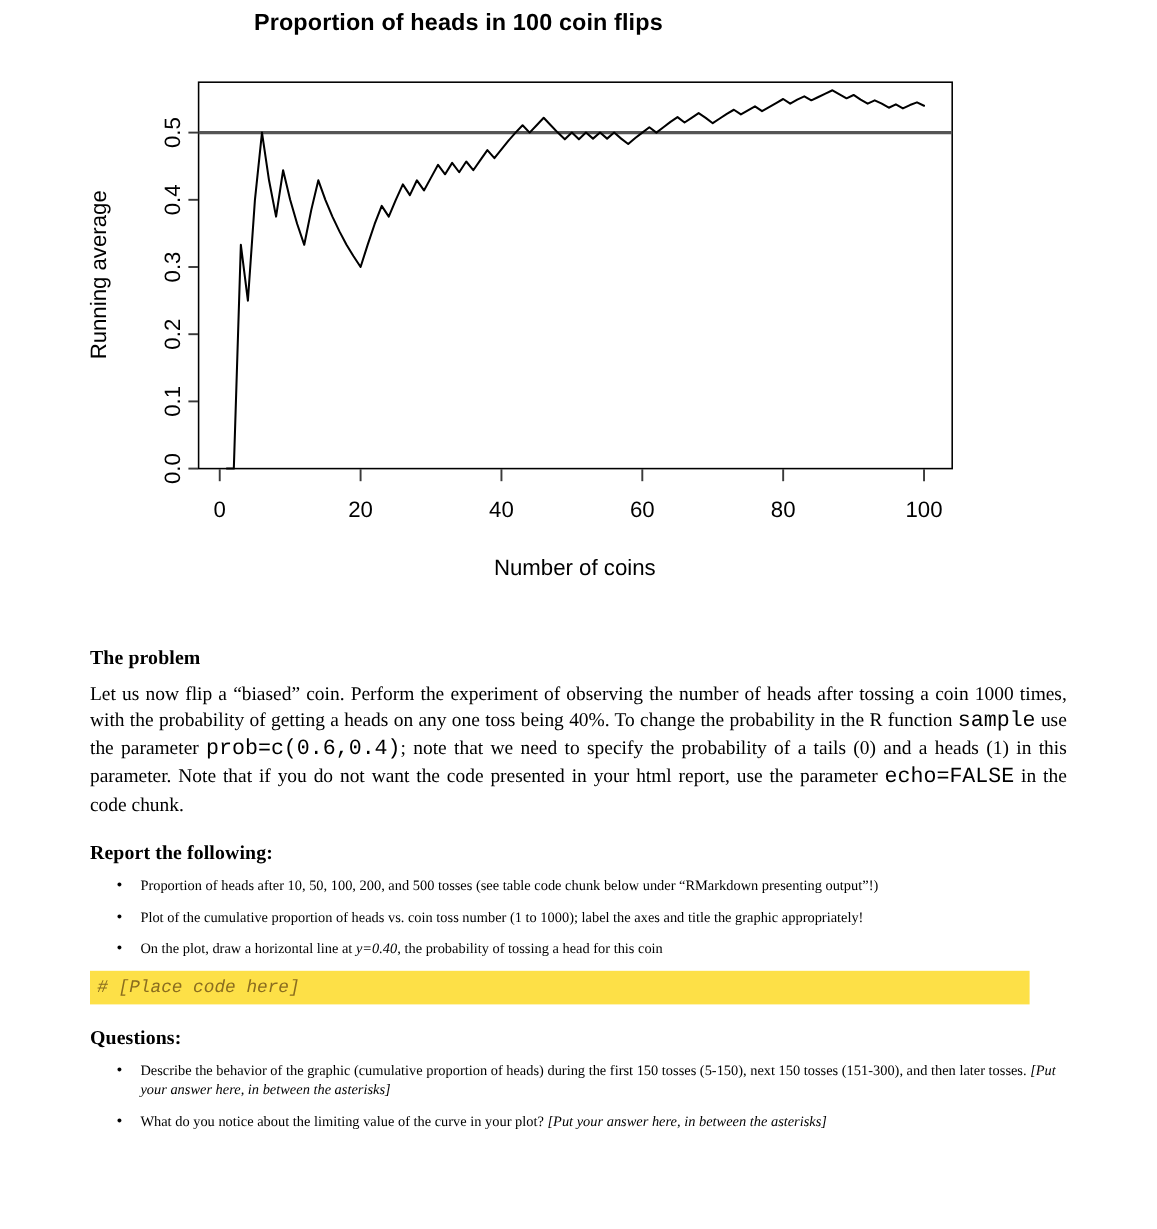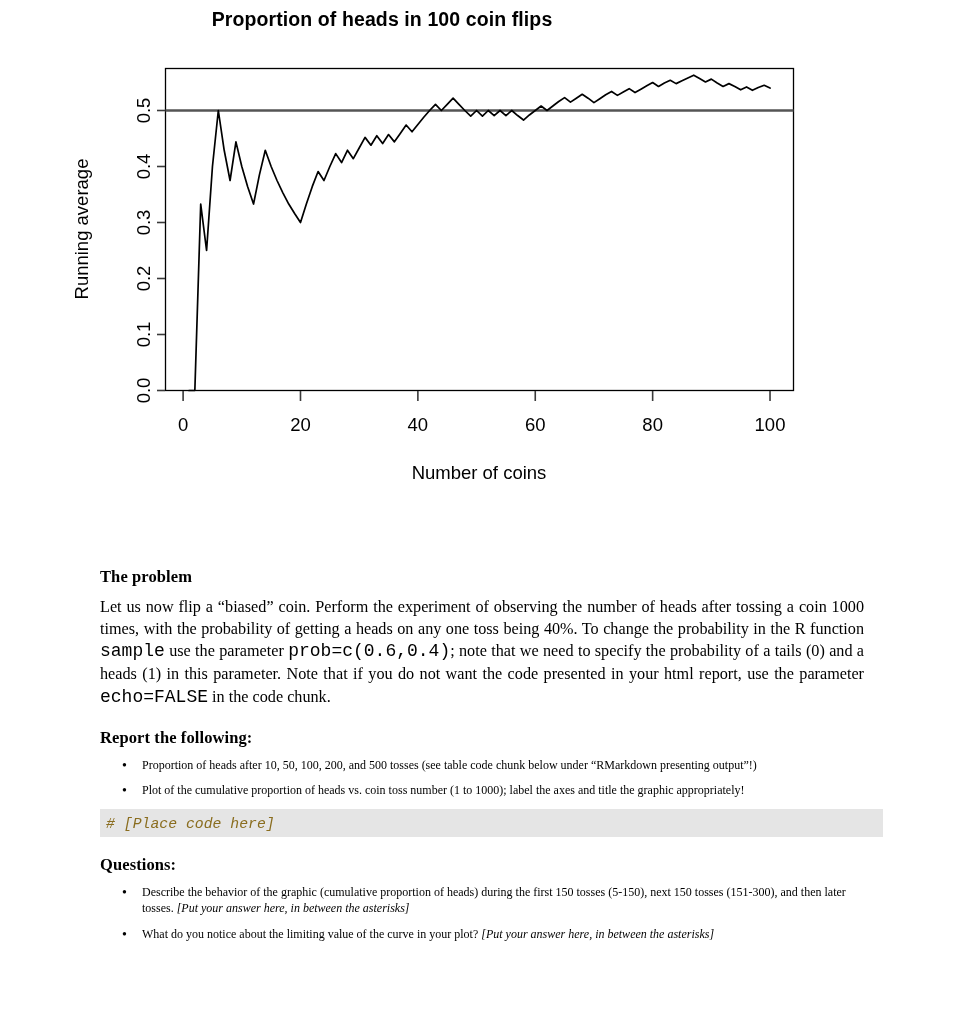--- a/index.html
+++ b/index.html
@@ -46,24 +46,24 @@
   }
   .axis-title {
     font-family: "Liberation Sans", "DejaVu Sans", sans-serif;
     font-size: 18.5px;
     fill: #000;
   }
 
   
   .doc {
     position: absolute;
-    top: 549px;
+    top: 520px;
     left: 0;
     width: 964px;
-    padding: 0 100px;
+    padding: 0 75px;
     box-sizing: border-box;
   }
   h3.heading {
     font-family: "Liberation Serif", "DejaVu Serif", serif;
     font-weight: bold;
     font-size: 16.5px;
     margin: 18px 0 10px 0;
     letter-spacing: 0.1px;
   }
   p.para {
@@ -91,21 +91,21 @@
   }
   ul.bullets > li::before {
     content: "\2022";
     position: absolute;
     left: -16px;
     top: -1px;
     font-size: 14px;
   }
   em.ital { font-style: italic; }
   .codeblock {
-    background: #e5e5e5;
+    background: #fde047;
     width: 783px;
     box-sizing: border-box;
     padding: 5px 8px 5px 6px;
     margin: 2px 0 4px 0;
   }
   .codeblock .codetext {
     font-family: "Liberation Mono", "DejaVu Sans Mono", monospace;
     font-size: 14.8px;
     font-style: italic;
     color: #8a6d1f;
@@ -172,20 +172,21 @@
 
   <h3 class="heading">The problem</h3>
 
   <p class="para"><span>Let us now flip a “biased” coin. Perform the experiment of observing the number of heads after tossing a coin 1000 times, with the probability of getting a heads on any one toss being 40%. To change the probability in the R function </span><code class="mono">sample</code><span> use the parameter </span><code class="mono">prob=c(0.6,0.4)</code><span>; note that we need to specify the probability of a tails (0) and a heads (1) in this parameter. Note that if you do not want the code presented in your html report, use the parameter </span><code class="mono">echo=FALSE</code><span> in the code chunk.</span></p>
 
   <h3 class="heading">Report the following:</h3>
 
   <ul class="bullets">
     <li>Proportion of heads after 10, 50, 100, 200, and 500 tosses (see table code chunk below under “RMarkdown presenting output”!)</li>
     <li>Plot of the cumulative proportion of heads vs. coin toss number (1 to 1000); label the axes and title the graphic appropriately!</li>
+    <li><span>On the plot, draw a horizontal line at </span><em class="ital">y=0.40</em><span>, the probability of tossing a head for this coin</span></li>
   </ul>
 
   <div class="codeblock">
     <span class="codetext"># [Place code here]</span>
   </div>
 
   <h3 class="heading">Questions:</h3>
 
   <ul class="bullets">
     <li><span>Describe the behavior of the graphic (cumulative proportion of heads) during the first 150 tosses (5-150), next 150 tosses (151-300), and then later tosses. </span><em class="ital">[Put your answer here, in between the asterisks]</em></li>

